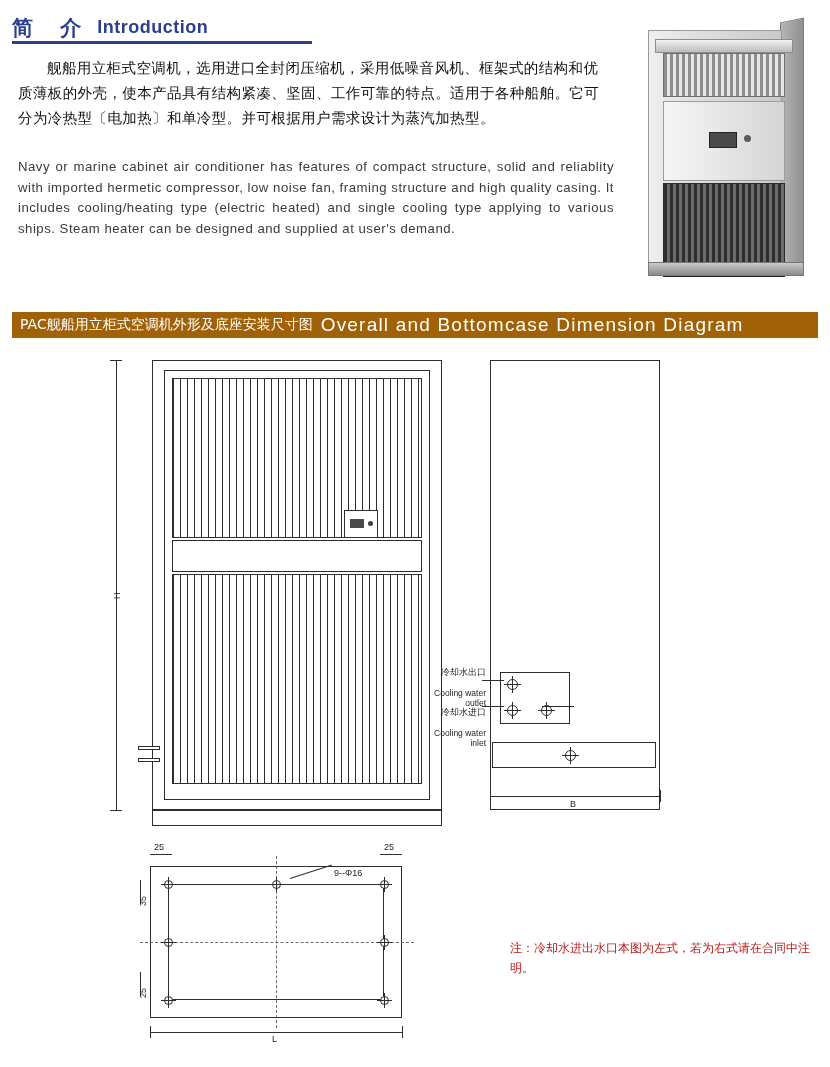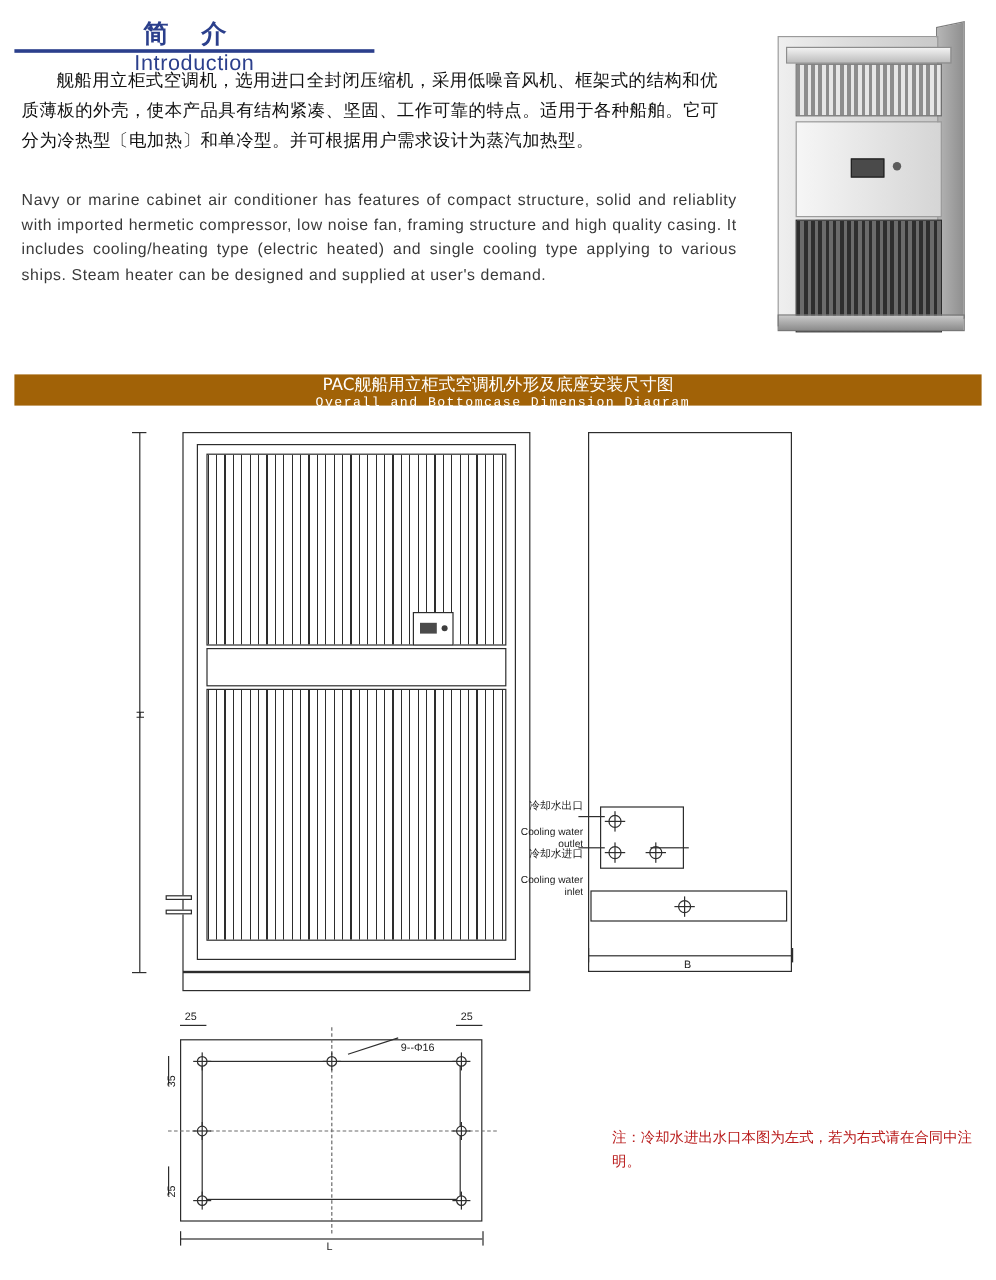--- a/index.html
+++ b/index.html
@@ -15,21 +15,20 @@
     color: #1a1a1a;
     overflow: hidden;
   }
 
   
   .section-header {
     position: absolute;
     display: flex;
     align-items: center;
     box-sizing: border-box;
-    flex-direction: column;
   }
   #intro-header {
     left: 12px;
     top: 14px;
     width: 300px;
     height: 30px;
     border-bottom: 3px solid #2b3f8c;
   }
   #intro-header .cn {
     font-family: "DejaVu Sans", sans-serif;
@@ -37,42 +36,42 @@
     font-size: 21px;
     color: #2b3f8c;
     letter-spacing: 10px;
     margin-right: 6px;
   }
   #intro-header .en {
     font-family: "Liberation Sans", sans-serif;
     font-size: 18px;
     color: #2b3f8c;
     letter-spacing: 0.5px;
+    font-weight: bold;
   }
 
   #diagram-header {
     left: 12px;
     top: 312px;
     width: 806px;
     height: 26px;
     background: #a16207;
     color: #ffffff;
     padding-left: 8px;
     align-items: center;
   }
   #diagram-header .cn {
     font-family: "DejaVu Sans", sans-serif;
     font-size: 14px;
     letter-spacing: 0px;
     margin-right: 8px;
   }
   #diagram-header .en {
-    font-size: 11px;
+    font-size: 19px;
     letter-spacing: 1.2px;
-    font-family: Liberation Mono, monospace;
   }
 
   
   #intro-cn {
     position: absolute;
     left: 18px;
     top: 56px;
     width: 590px;
     font-family: Liberation Sans, sans-serif;
     font-size: 14.5px;

